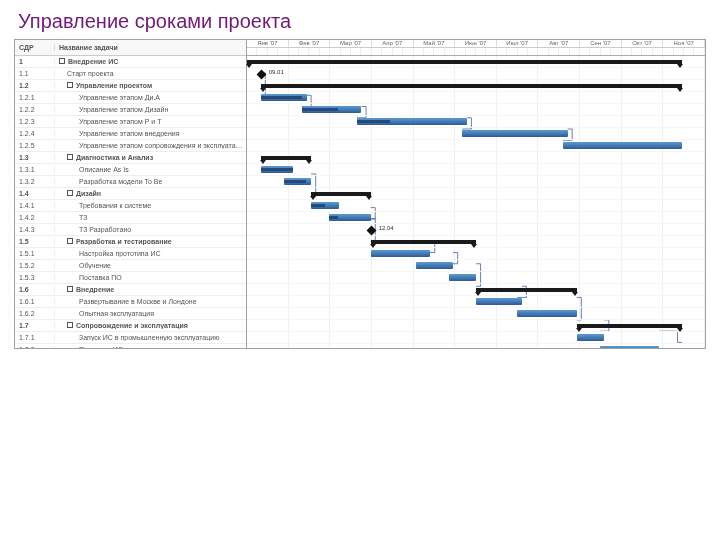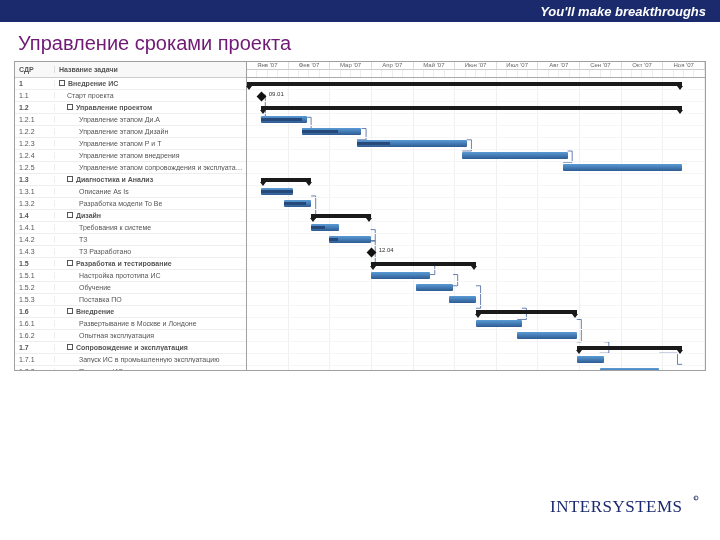--- a/index.html
+++ b/index.html
@@ -50,23 +50,20 @@
   .mst-lbl { position: absolute; font-size: 6px; color: #333; top: 1px; }
   .dep { stroke: #2a4d8f; stroke-width: 0.7; fill: none; }
 
   .brand { position: absolute; right: 20px; bottom: 18px; width: 150px; height: 30px; }
   .brand svg text { font-family: "Times New Roman", serif; font-weight: 400; letter-spacing: 0.5px; }
 </style>
 </head>
 <body>
 <div class="page">
 
-<div class="topbar">
-      <span class="tagline">You'll make breakthroughs</span>
-    </div>
 <div class="subtitle">Управление сроками проекта</div>
 
 <div class="gantt-wrap">
   <div class="gtable">
     <div class="gtable-head">
       <div class="col-wbs">СДР</div>
       <div class="col-name">Название задачи</div>
     </div>
     <div class="gtable-rows" id="gtable-rows">
           <div class="grow bold">
@@ -338,21 +335,14 @@
               <div class="bar task progress" style="left: 72%; width: 6%; --p: 0%;"></div>
             </div>
             <div class="crow">
               <div class="bar task progress" style="left: 77%; width: 13%; --p: 0%;"></div>
             </div>
           </div>
     </div>
   </div>
 </div>
 
-<div class="brand">
-  <svg viewBox="0 0 150 30">
-        <text x="0" y="20" font-size="17" fill="#1a2a6c">INTERSYSTEMS</text>
-        <circle cx="146" cy="6" r="2" fill="none" stroke="#1a2a6c" stroke-width="0.8"></circle>
-        <text x="144.2" y="8" font-size="3" fill="#1a2a6c">R</text>
-      </svg>
+
 </div>
 
-</div>
-
 </body></html>

